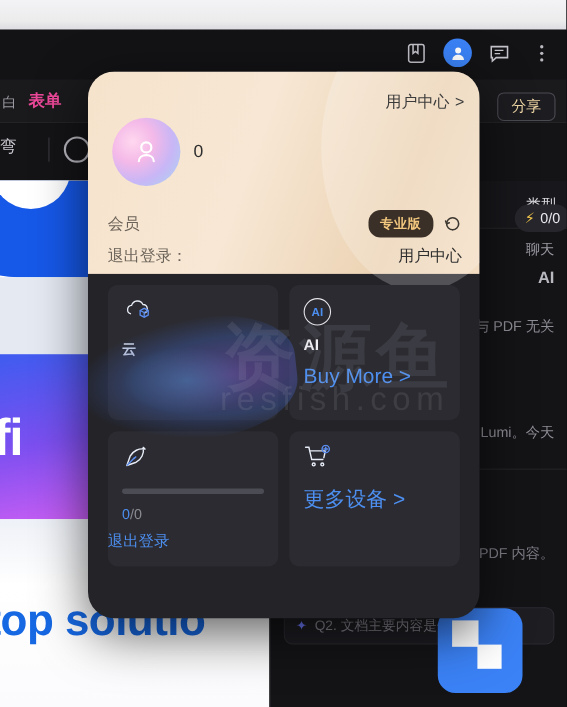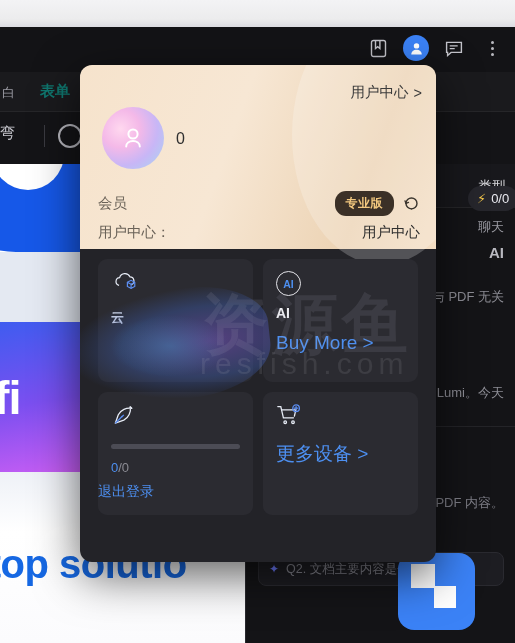--- a/index.html
+++ b/index.html
@@ -94,21 +94,21 @@
   .tb-btn { width:34px;height:34px;display:flex;align-items:center;justify-content:center;border-radius:8px;}
   .tb-btn svg { display:block; }
   .avatar-btn {
     width:26px;height:26px;border-radius:50%;background:#3b82f6;
     display:flex;align-items:center;justify-content:center;
   }
   .kebab { display:flex;flex-direction:column;gap:3px;align-items:center; }
   .kebab i { width:3px;height:3px;border-radius:50%;background:#b9b9bf; display:block;}
 
   
-  .tb-form-label { position:absolute; left:40px; top:82px; font-size:15px; font-weight:700; color:#0f766e; }
+  .tb-form-label { position:absolute; left:26px; top:82px; font-size:15px; font-weight:700; color:#ec4899; }
   .tb-left-glyph { position:absolute; left:2px; top:84px; font-size:13px; color:#9a9aa2; }
   .tb-row2-left { position:absolute; left:0; top:124px; font-size:15px; color:#c9c9d0; }
   .tb-divider { position:absolute; left:44px; top:125px; width:1px; height:22px; background:#3a3a40; }
   .tb-search-circle {
     position:absolute; left:58px; top:124px; width:24px; height:24px;
     border:2px solid #b6b6bd; border-radius:50%;
   }
   .share-btn {
     position:absolute; left:452px; top:84px; height:26px; padding:0 12px;
     border:1px solid #4a4a52; border-radius:6px; color:#f1d9a6; font-size:13.5px;
@@ -117,21 +117,21 @@
   .credit-pill {
     position:absolute; left:468px; top:186px; height:25px; padding:0 9px;
     border-radius:13px; background:#26262c; display:flex; align-items:center; gap:5px;
     font-size:13px; color:#e9e9ef;
   }
   .bolt { color:#f5c84b; font-size:13px; }
 
   
   .popover {
     position:absolute; left:80px; top:65px; width:356px; height:497px;
-    background:#232328; border-radius:12px;
+    background:#232328; border-radius:24px;
     box-shadow: 0 14px 46px rgba(0,0,0,.62);
     overflow:hidden;
   }
   .pop-top {
     position:relative; height:184px;
     background: linear-gradient(110deg,#f6e3cc 0%,#f7e7d4 42%,#ecd3b4 78%, #f3ddc3 100%);
   }
   .pop-top:before{
     content:""; position:absolute; right:-36px; top:-60px; width:180px; height:260px;
     border-radius:50%; background: rgba(255,255,255,.22);
@@ -254,20 +254,23 @@
   <div class="logo-badge">
     <div class="sq1"></div>
     <div class="sq2"></div>
   </div>
 
   <div class="tb-form-label">表单</div>
   <div class="tb-left-glyph">白</div>
   <div class="tb-row2-left">弯</div>
   <div class="tb-divider"></div>
   <div class="tb-search-circle"></div>
+  <div class="share-btn">
+    <span>分享</span>
+  </div>
   <div class="credit-pill">
     <span class="bolt">⚡</span>
     <span>0/0</span>
   </div>
 
   <div class="tb-icons">
     <div class="tb-btn">
       <svg width="17" height="19" viewBox="0 0 17 19" fill="none" stroke="#c3c3ca" stroke-width="1.4">
         <rect x="1.5" y="1.5" width="14" height="16" rx="2"></rect>
         <path d="M5.5 1.5v8l2.2-1.8L9.9 9.5v-8"></path>
@@ -320,21 +323,21 @@
             <svg width="17" height="17" viewBox="0 0 18 18" fill="none" stroke="#3c3730" stroke-width="1.5" stroke-linecap="round">
               <path d="M3.2 8.9a5.8 5.8 0 0 1 5.8-5.8 5.8 5.8 0 0 1 5.8 5.8 5.8 5.8 0 0 1-5.8 5.8"></path>
               <path d="M9 14.7a5.8 5.8 0 0 1-5.8-5.8"></path>
               <path d="M2.2 6.3l1 2.6 2.6-1"></path>
             </svg>
           </span>
         </span>
       </div>
 
       <div class="expire-row">
-        <span class="expire-label">用户中心：</span>
+        <span class="expire-label">退出登录：</span>
         <span class="expire-val">用户中心</span>
       </div>
     </div>
 
     <div class="pop-body">
       <div class="card-grid">
 
         <div class="card">
           <div class="card-ic">
             <svg width="30" height="24" viewBox="0 0 32 26" fill="none" stroke="#e6ebf5" stroke-width="1.3">

